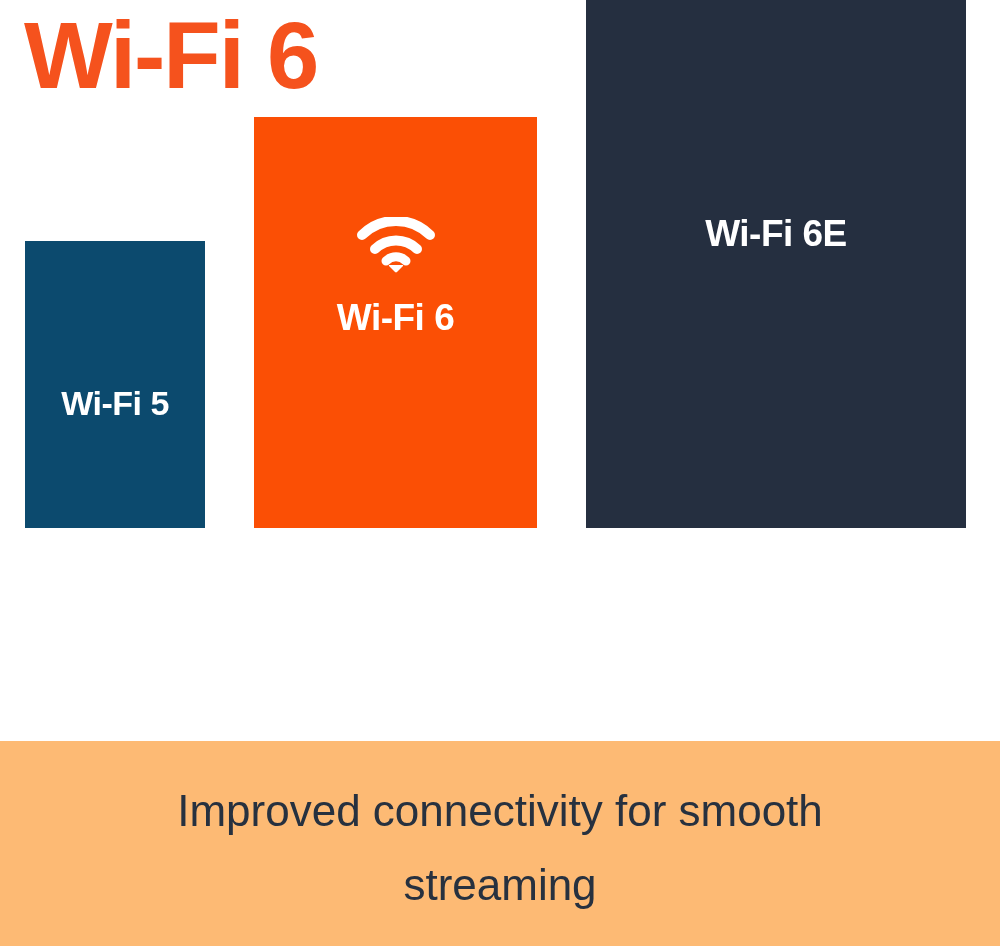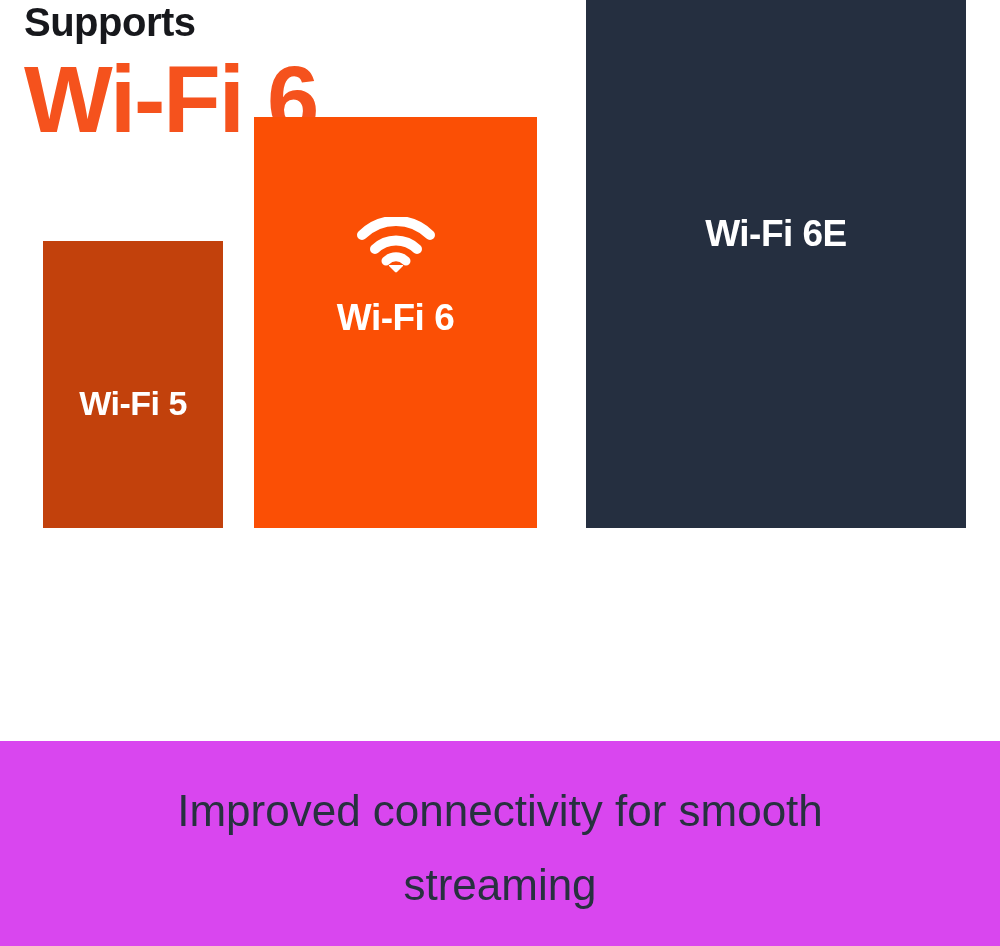--- a/index.html
+++ b/index.html
@@ -70,24 +70,24 @@
   .bar .bar-label {
     color: #ffffff;
     font-weight: bold;
     letter-spacing: -0.5px;
     white-space: nowrap;
     text-align: left;
   }
 
   
   #bar-wifi5 {
-    left: 43px;
+    left: 25px;
     width: 180px;
     height: 287px;
-    background: #c2410c;
+    background: #0c4a6e;
   }
   #bar-wifi5 .bar-label {
     font-size: 34px;
     margin-top: 143px;
   }
 
   
   #bar-wifi6 {
     left: 254px;
     width: 283px;
@@ -117,21 +117,21 @@
     margin-top: 255px;
   }
 
   
   .caption-band {
     position: absolute;
     left: 0;
     top: 741px;
     width: 1000px;
     height: 205px;
-    background: #d946ef;
+    background: #fdba74;
     display: flex;
     align-items: center;
     justify-content: center;
   }
   .caption-text {
     font-size: 44px;
     line-height: 74px;
     color: #27313f;
     text-align: center;
     font-weight: normal;
@@ -140,21 +140,20 @@
     padding: 0;
     margin-top: 8px;
   }
 </style>
 </head>
 <body>
 
 <div id="infographic">
 
   <div class="headline-block">
-    <div class="eyebrow">Supports</div>
     <div class="headline">Wi-Fi 6</div>
   </div>
 
   <div class="chart">
 
     <div class="bar" id="bar-wifi5">
       <div class="bar-label">Wi-Fi 5</div>
     </div>
 
     <div class="bar" id="bar-wifi6">

